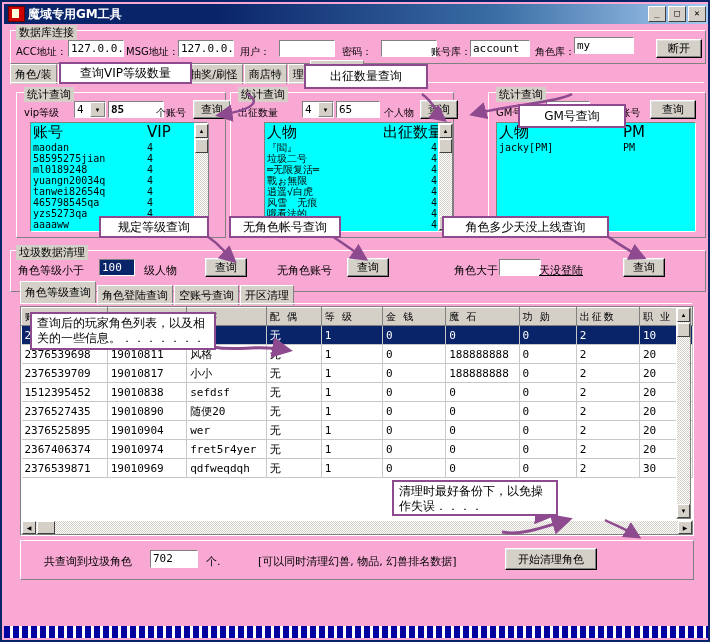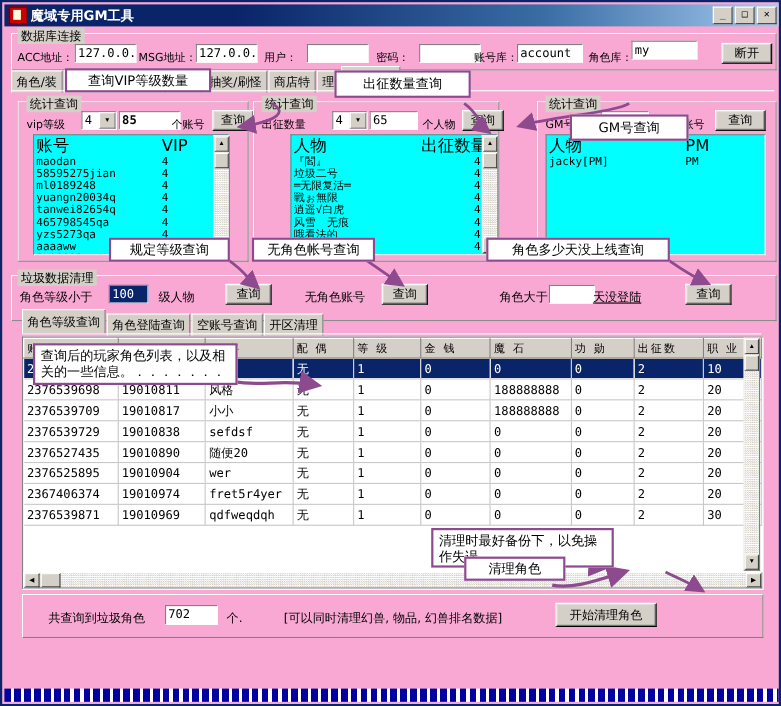--- a/index.html
+++ b/index.html
@@ -390,21 +390,21 @@
         <td>小小</td>
         <td>无</td>
         <td>1</td>
         <td>0</td>
         <td>188888888</td>
         <td>0</td>
         <td>2</td>
         <td>20</td>
       </tr>
       <tr>
-        <td>2376539729</td>
+        <td>1512395452</td>
         <td>19010838</td>
         <td>sefdsf</td>
         <td>无</td>
         <td>1</td>
         <td>0</td>
         <td>0</td>
         <td>0</td>
         <td>2</td>
         <td>20</td>
       </tr>
@@ -502,15 +502,14 @@
   </svg>
 
   <div class="callout" style="left:57px;top:60px;width:133px;height:22px;">查询VIP等级数量</div>
   <div class="callout" style="left:302px;top:62px;width:124px;height:25px;">出征数量查询</div>
   <div class="callout" style="left:516px;top:60px;width:108px;height:24px;margin-top:42px;">GM号查询</div>
   <div class="callout" style="left:97px;top:214px;width:110px;height:22px;">规定等级查询</div>
   <div class="callout" style="left:227px;top:214px;width:112px;height:22px;">无角色帐号查询</div>
   <div class="callout" style="left:440px;top:214px;width:167px;height:22px;">角色多少天没上线查询</div>
   <div class="callout two" style="left:28px;top:310px;width:186px;height:38px;">查询后的玩家角色列表，以及相关的一些信息。．．．．．．．</div>
   <div class="callout two" style="left:390px;top:478px;width:166px;height:36px;">清理时最好备份下，以免操作失误．．．．</div>
-  <div class="callout" style="left:420px;top:504px;width:92px;height:22px;">清理角色</div>
 
 </div>
 
 </body></html>

